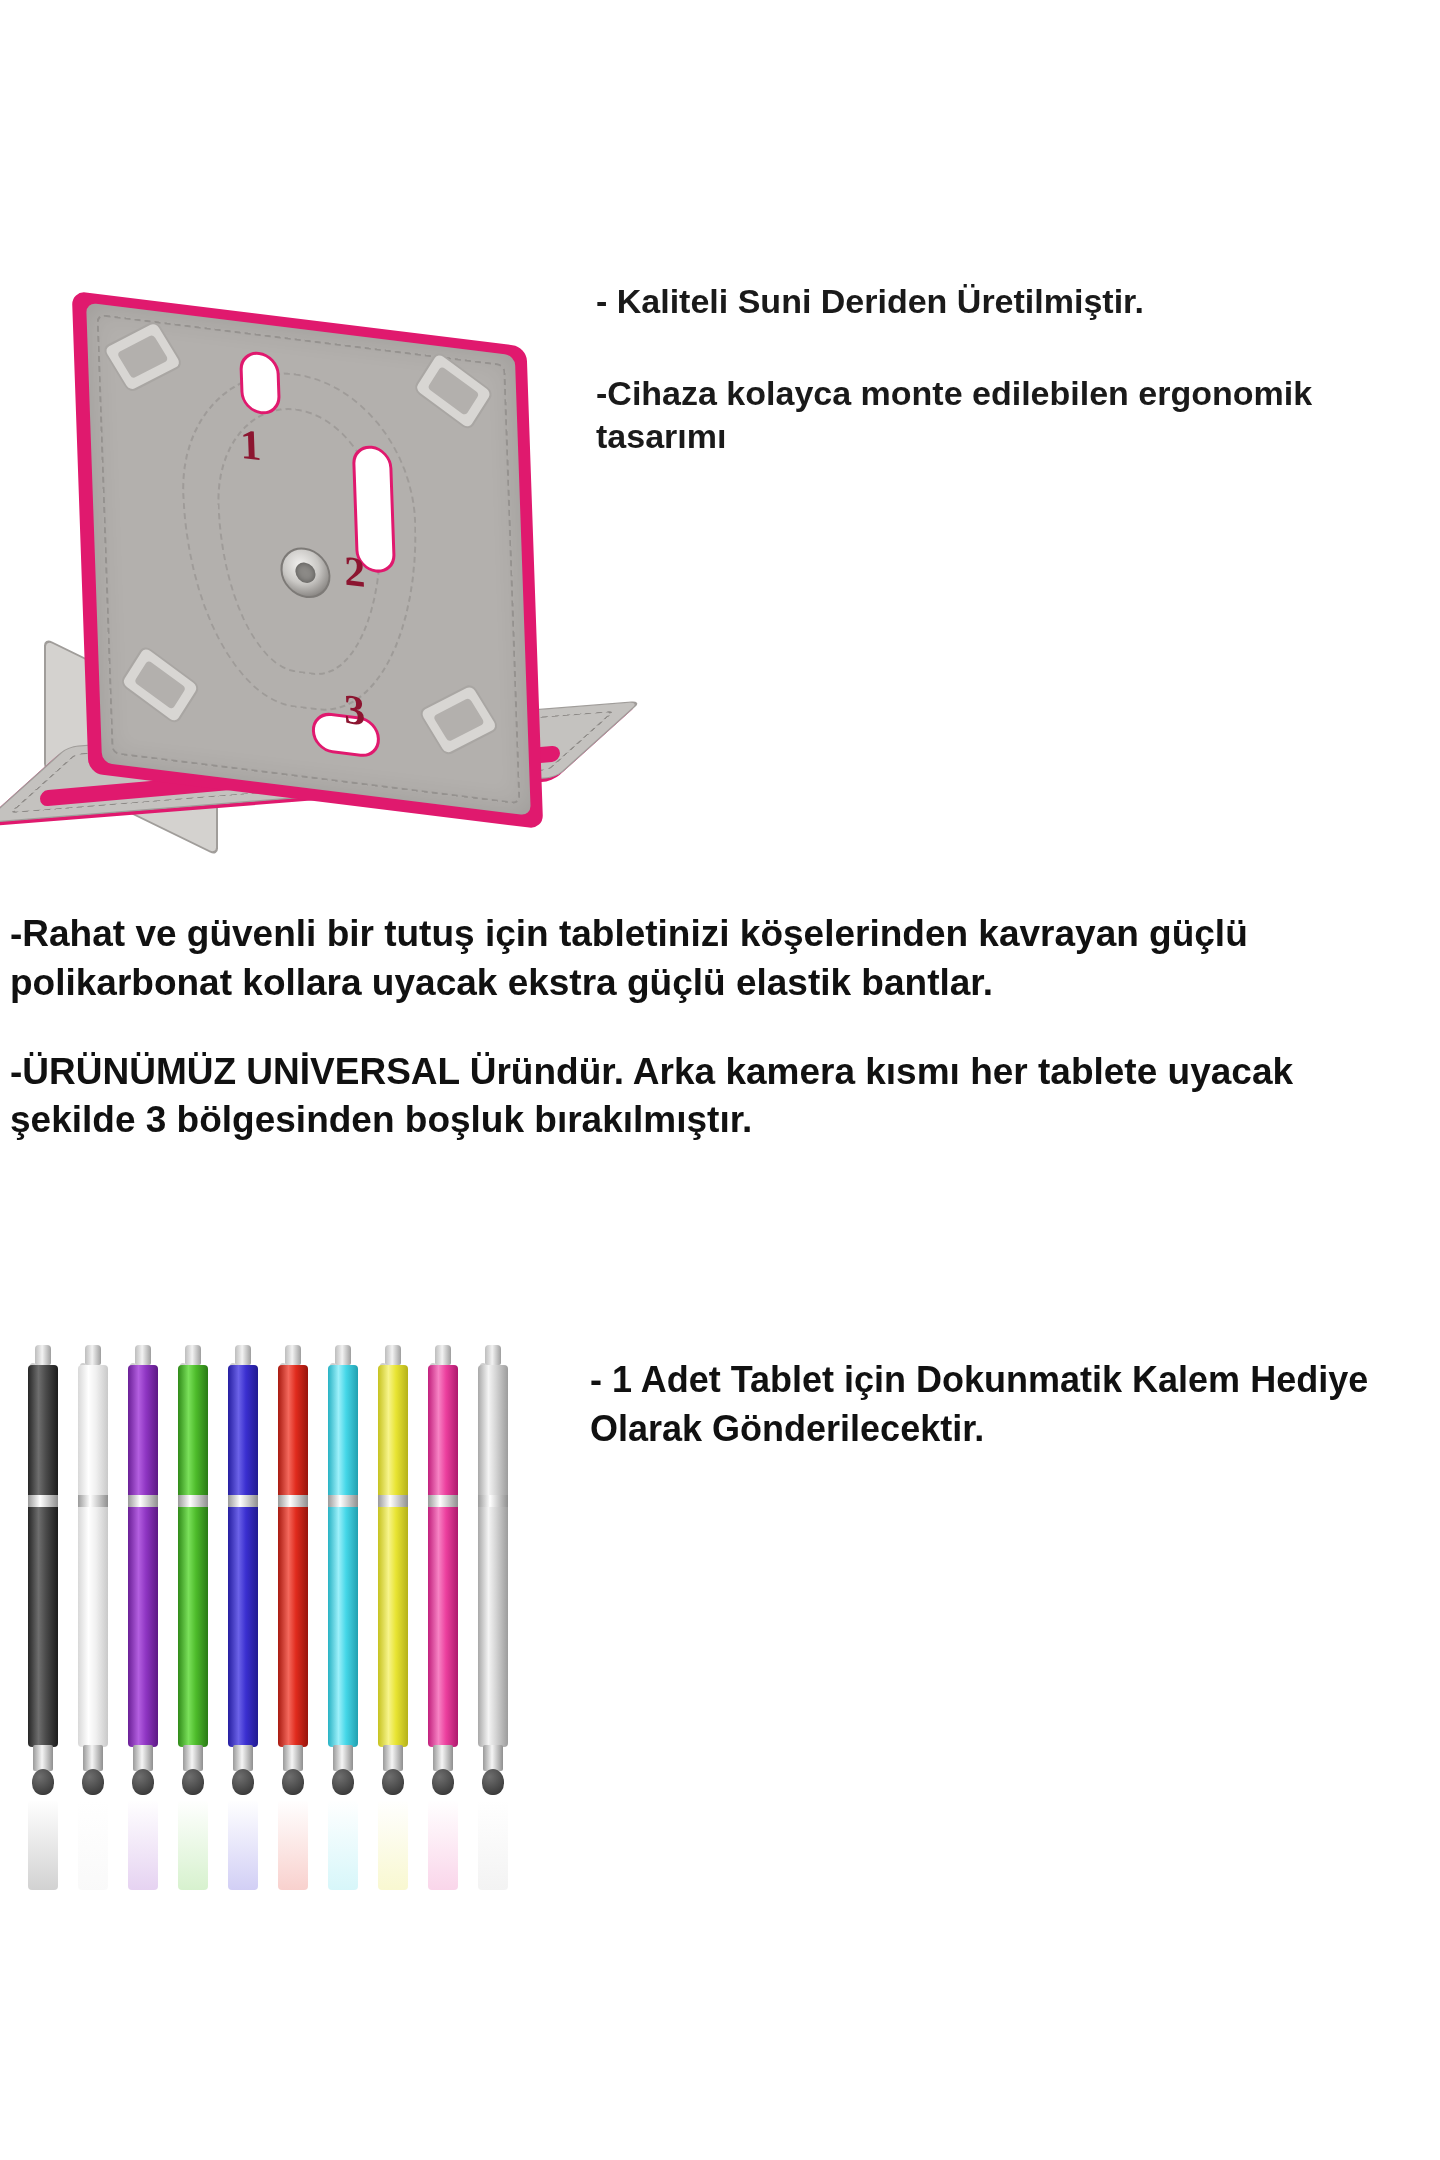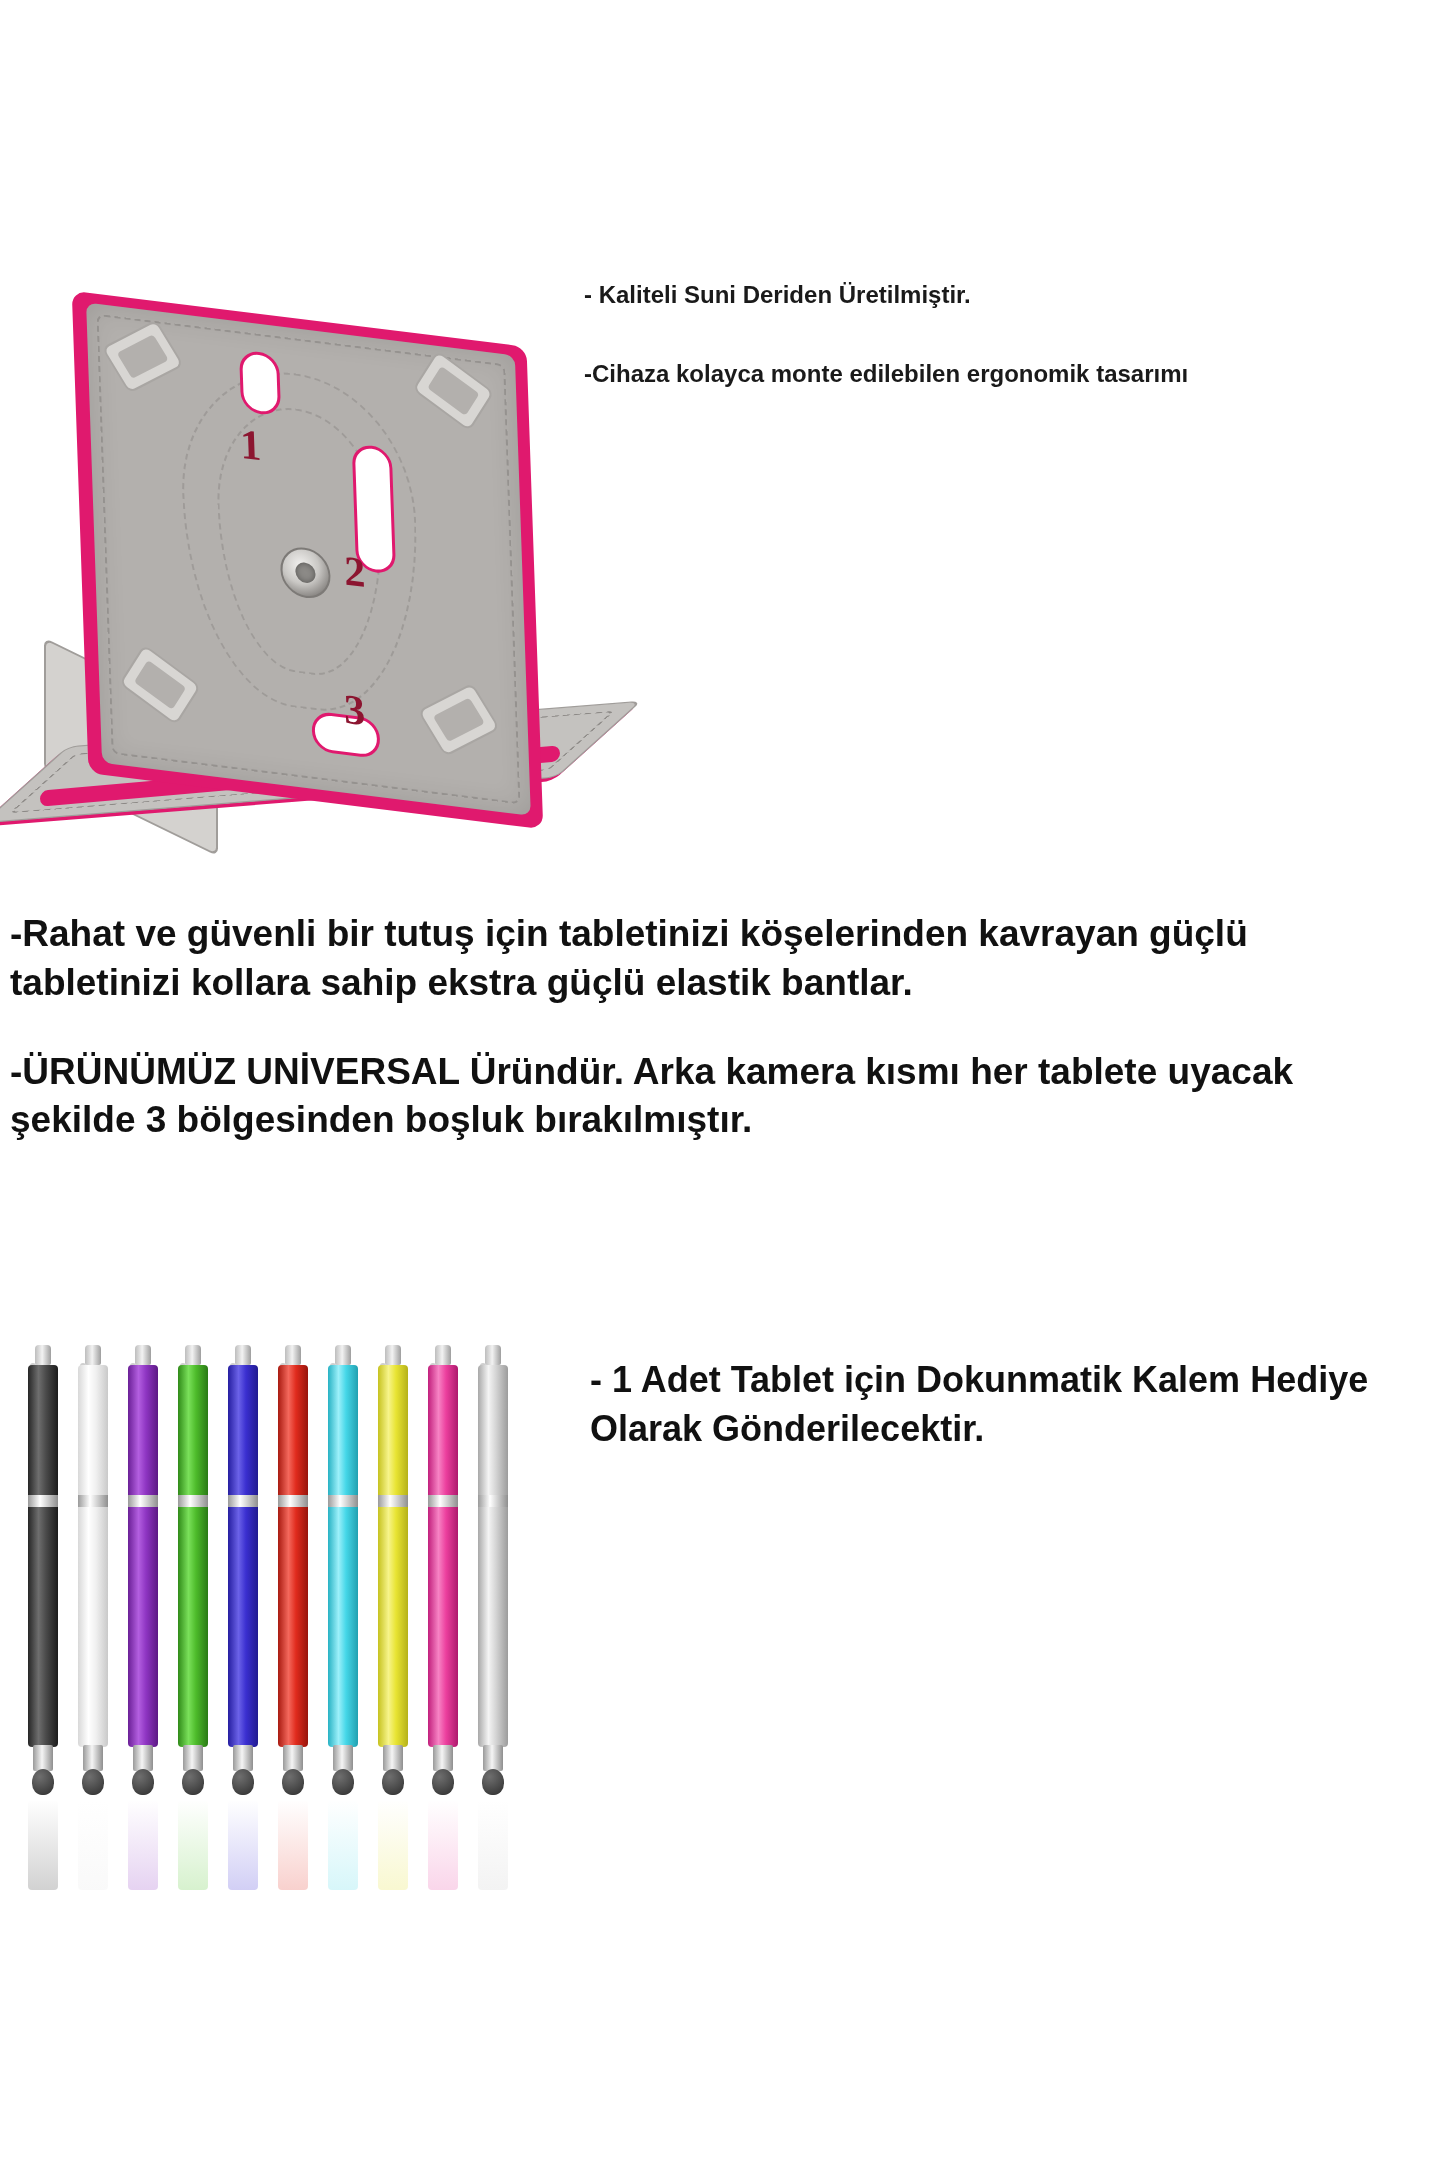--- a/index.html
+++ b/index.html
@@ -208,22 +208,22 @@
   }
 
   
   .top-bullets {
     position: absolute;
     left: 580px;
     top: 280px;
     width: 800px;
   }
   .top-bullets p {
-    margin: 0 0 48px 4px;
-    font-size: 24px;
+    margin: 0 0 48px 16px;
+    font-size: 34px;
     font-weight: bold;
     line-height: 1.28;
     color: #1a1a1a;
   }
 
   
   .mid-text {
     position: absolute;
     left: 10px;
     top: 910px;
@@ -371,21 +371,21 @@
       </div>
     </div>
 
     <div class="top-bullets">
       <p>- Kaliteli Suni Deriden Üretilmiştir.</p>
       <p>-Cihaza kolayca monte edilebilen ergonomik tasarımı</p>
     </div>
   </div>
 
   <div class="mid-text">
-    <p>-Rahat ve güvenli bir tutuş için tabletinizi köşelerinden kavrayan güçlü tabletinizi kollara sahip ekstra güçlü elastik bantlar.</p>
+    <p>-Rahat ve güvenli bir tutuş için tabletinizi köşelerinden kavrayan güçlü polikarbonat kollara uyacak ekstra güçlü elastik bantlar.</p>
     <p>-ÜRÜNÜMÜZ UNİVERSAL Üründür. Arka kamera kısmı her tablete uyacak şekilde 3 bölgesinden boşluk bırakılmıştır.</p>
   </div>
 
   <div class="pens-area">
     <div class="pen" style="left:18px">
       <div class="clip"></div>
       <div class="cap-top"></div>
       <div class="body" style="background:linear-gradient(to right,#262626,#6e6e6e 35%,#4a4a4a 60%,#1c1c1c)"></div>
       <div class="ring"></div>
       <div class="tip-metal"></div>

